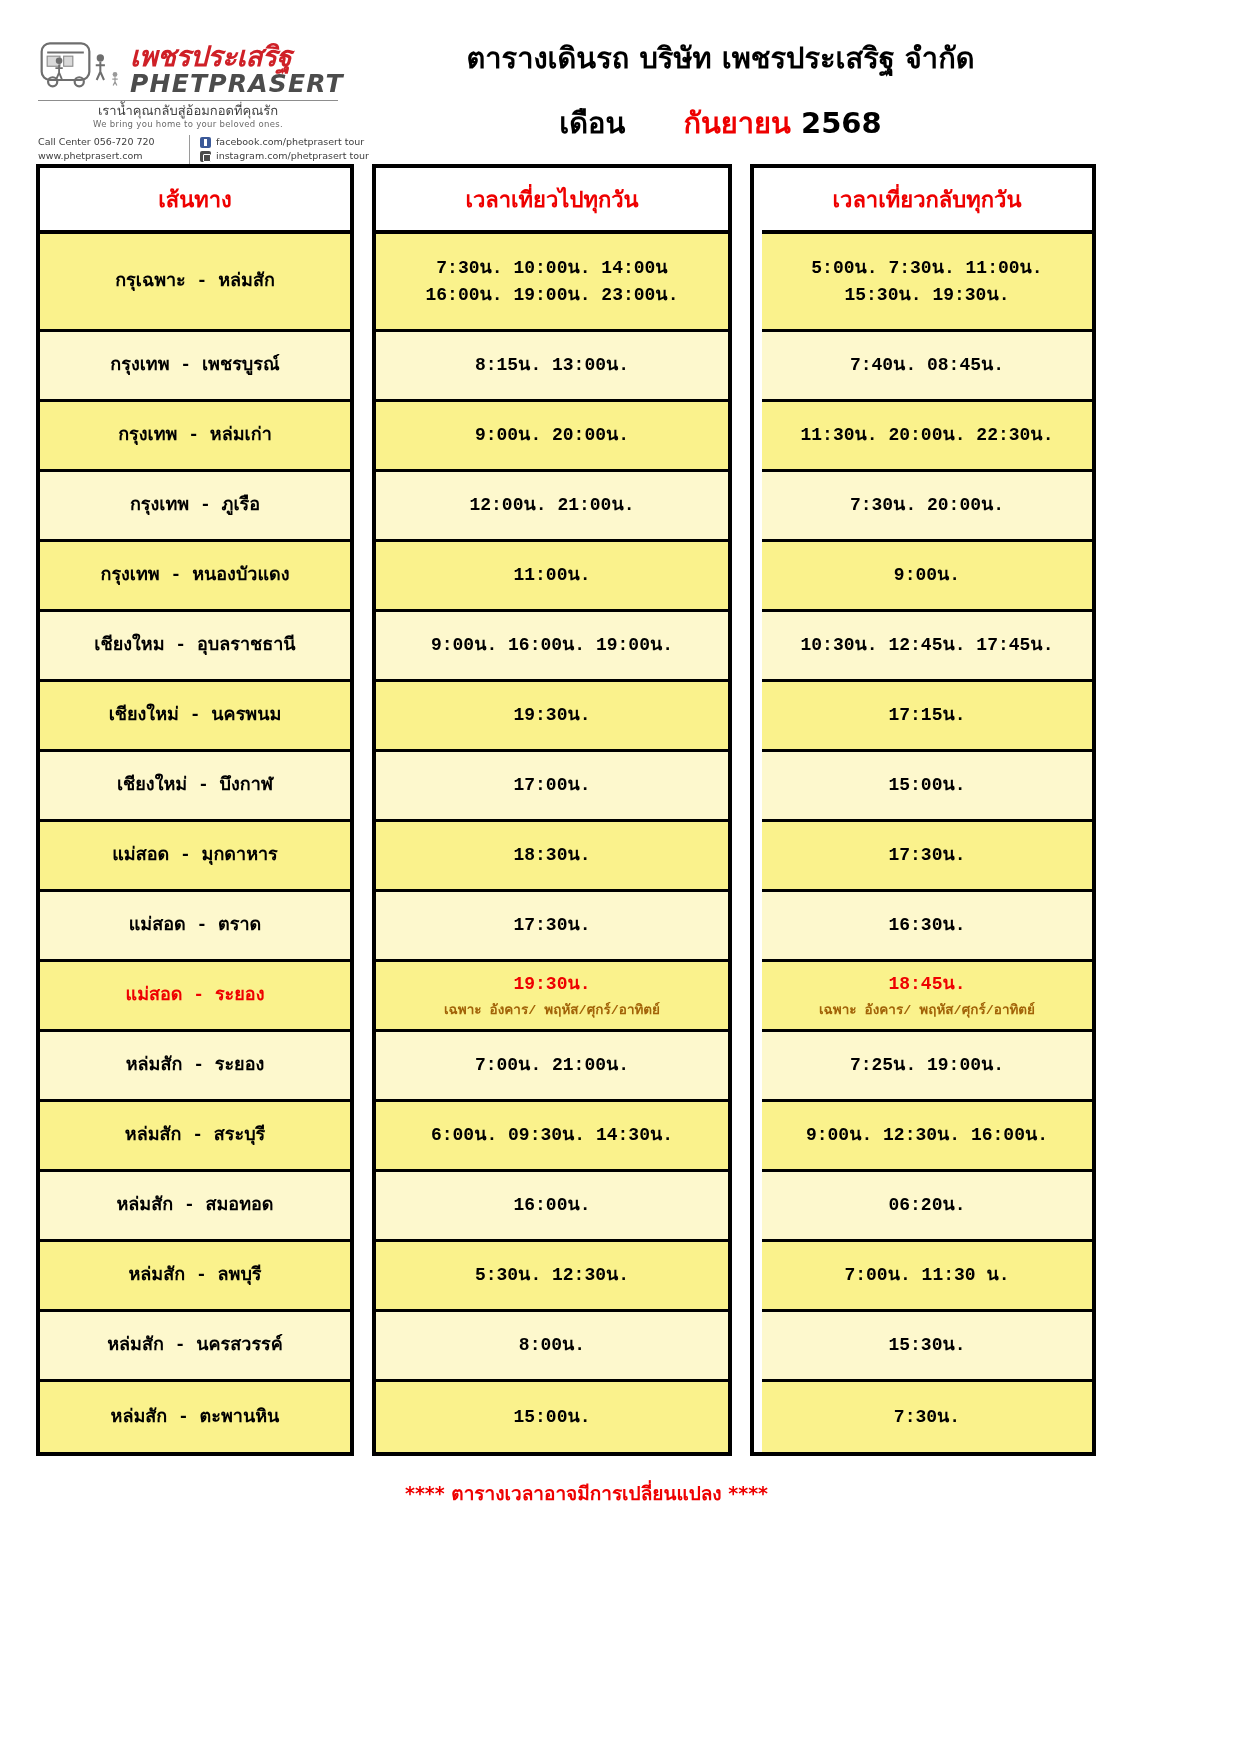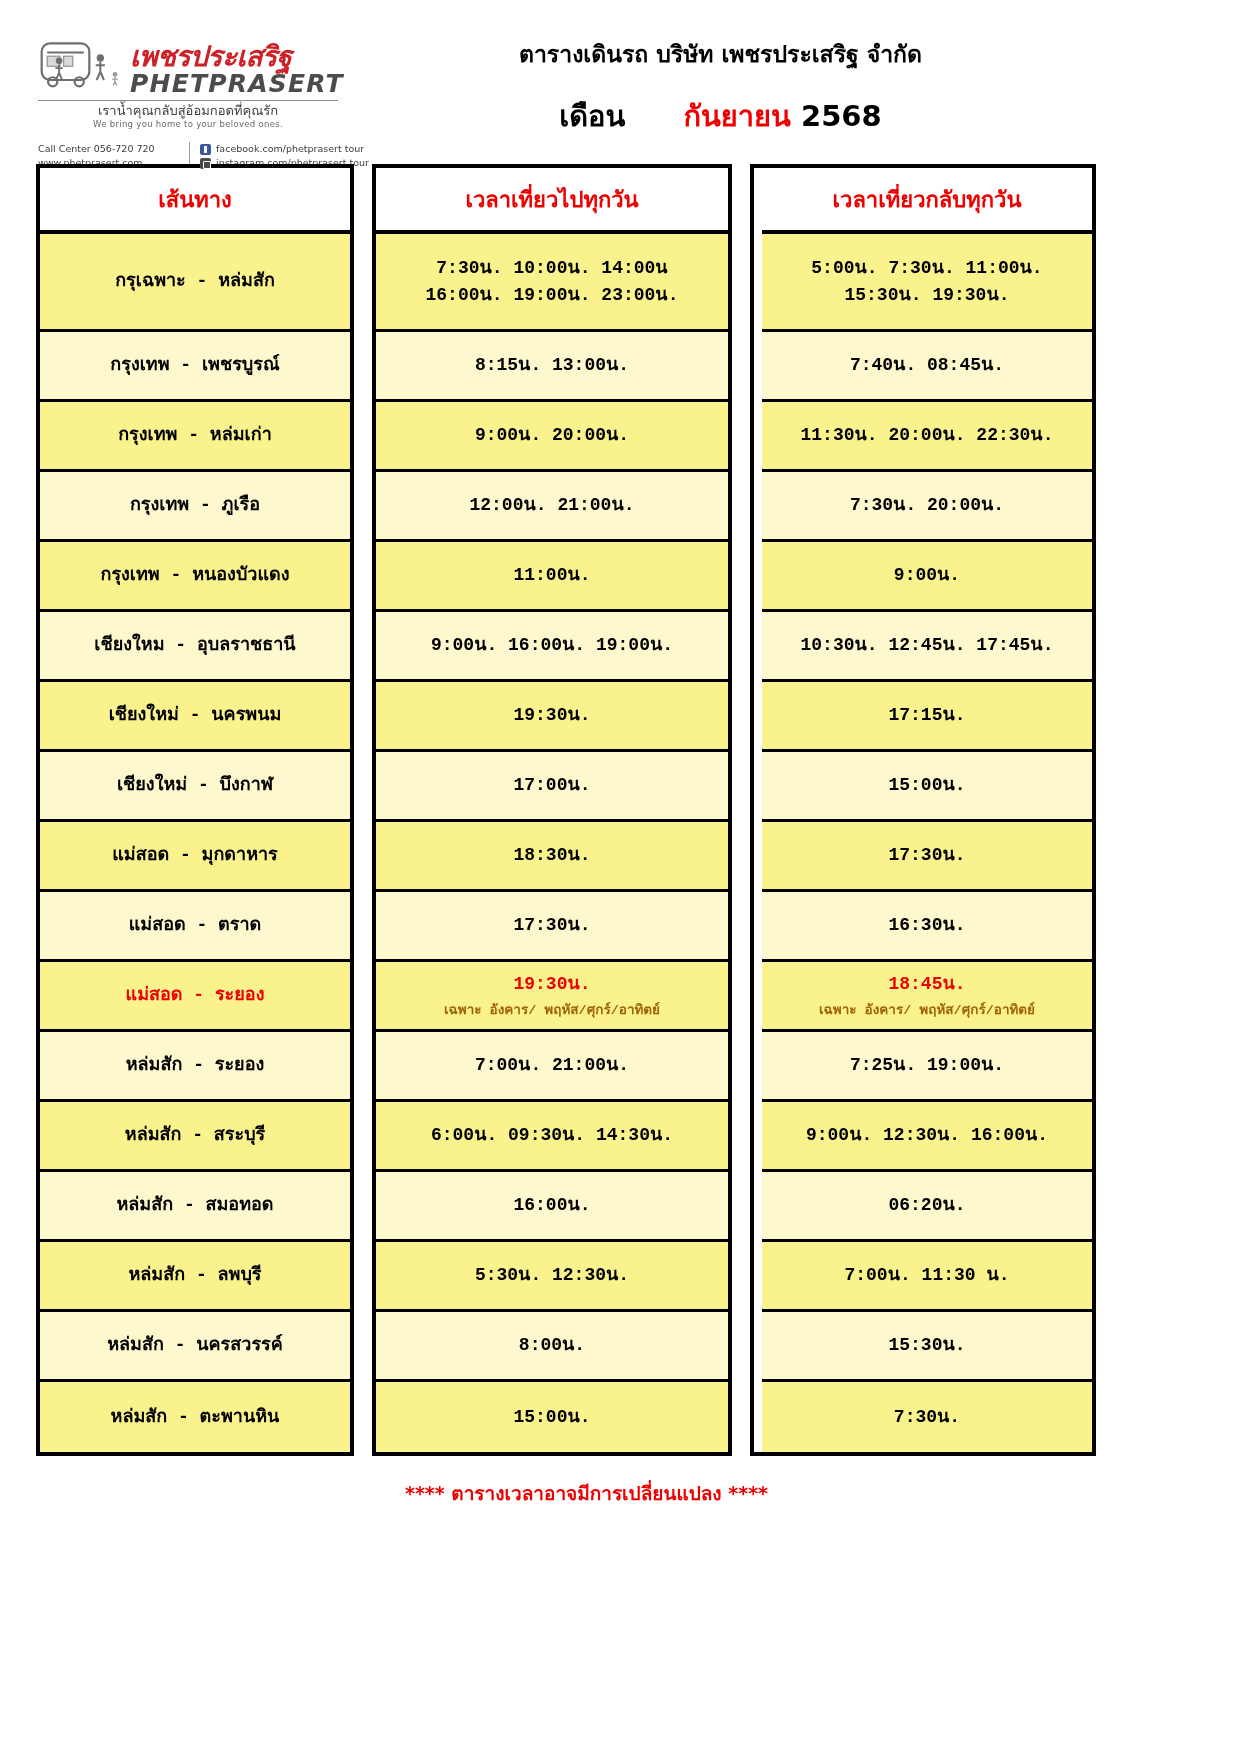--- a/index.html
+++ b/index.html
@@ -86,21 +86,21 @@
   .logo-slogan-en {
     font-size: 8.5px;
     color: #6a6a6a;
     text-align: center;
     line-height: 1.3;
     letter-spacing: 0.3px;
     white-space: nowrap;
   }
   .logo-contacts {
     display: flex;
-    margin-top: 12px;
+    margin-top: 5px;
     font-size: 9.5px;
     color: #3d3d3d;
     line-height: 1.55;
   }
   .contact-col-left {
     flex: 0 0 145px;
     padding-right: 6px;
   }
   .contact-col-right {
     flex: 1 1 auto;
@@ -143,21 +143,21 @@
   }
 
   
   .title-block {
     flex: 1 1 auto;
     text-align: center;
     padding-top: 18px;
     padding-right: 30px;
   }
   .title-main {
-    font-size: 23px;
+    font-size: 29px;
     font-weight: bold;
     line-height: 1.25;
     white-space: nowrap;
   }
   .title-sub {
     font-size: 29px;
     font-weight: bold;
     margin-top: 24px;
     white-space: nowrap;
   }

